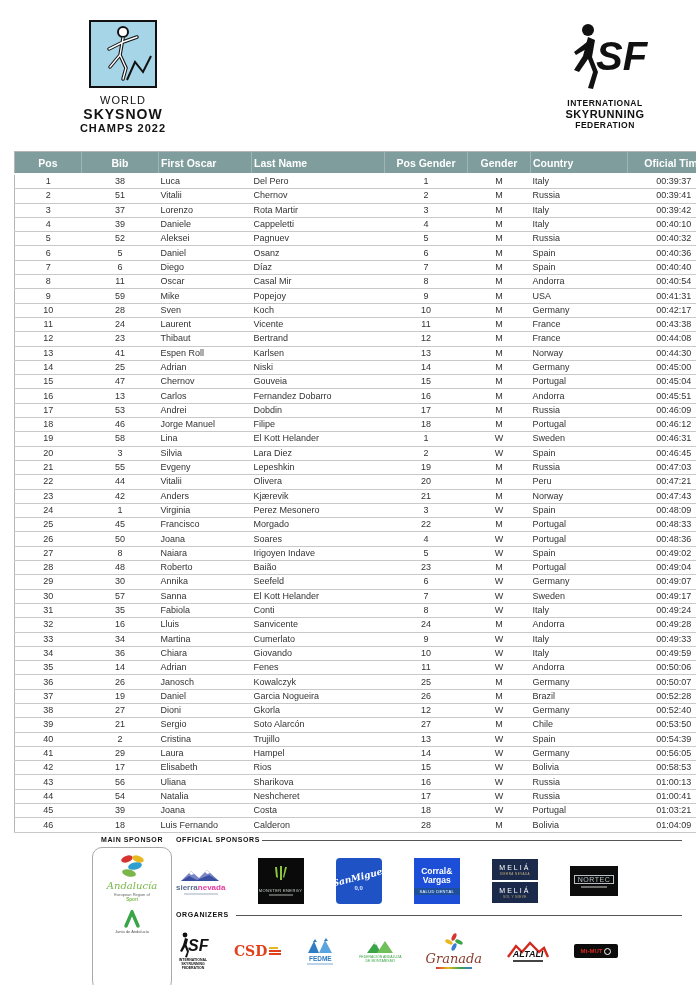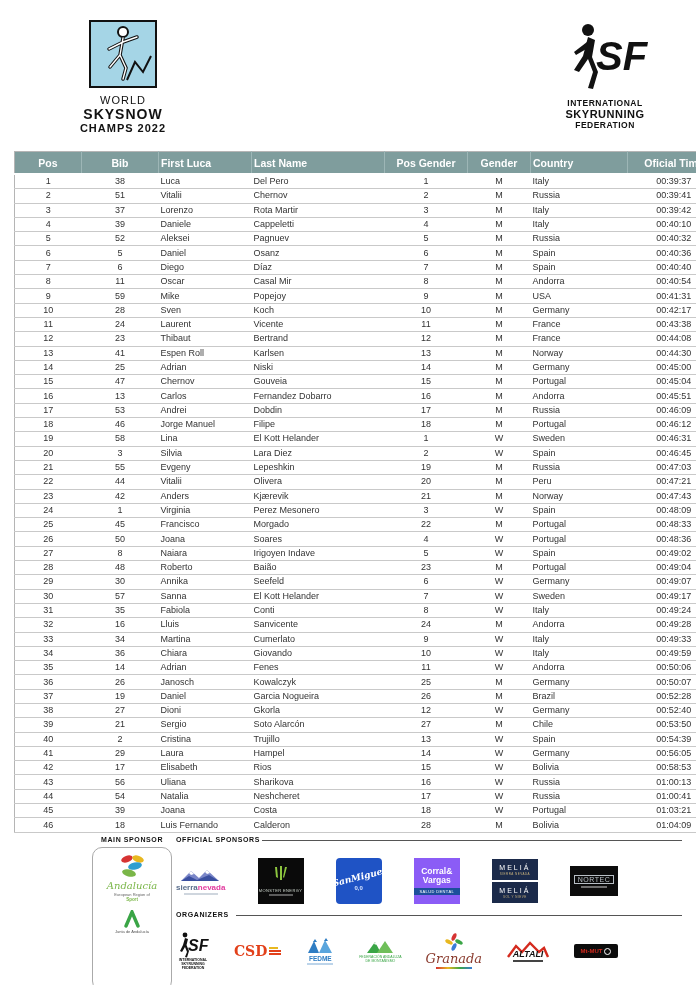--- a/index.html
+++ b/index.html
@@ -59,21 +59,21 @@
   .sn-tag{width:34px;height:2px;background:#cfd6de;margin-top:1px;}
   
   .monster{width:46px;height:46px;background:#0a0a0a;display:flex;flex-direction:column;align-items:center;justify-content:center;}
   .monster .mtxt{font-size:4px;color:#cfd8cf;letter-spacing:.4px;margin-top:2px;}
   .monster .mtxt2{width:24px;height:2px;background:#5b5b5b;margin-top:1px;}
   
   .sanmiguel{width:46px;height:46px;background:#1f53c5;border-radius:4px;display:flex;flex-direction:column;align-items:center;justify-content:center;}
   .sm-script{font-family:"DejaVu Serif", serif;font-style:italic;font-weight:bold;font-size:9px;color:#fff;transform:rotate(-14deg);}
   .sm-zero{font-size:6px;color:#dbe6ff;font-weight:bold;margin-top:3px;}
   
-  .corral{width:46px;height:46px;background:#8b5cf6;display:flex;flex-direction:column;align-items:center;justify-content:center;}
+  .corral{width:46px;height:46px;background:#1d4ed8;display:flex;flex-direction:column;align-items:center;justify-content:center;}
   .cv1{font-size:8.5px;font-weight:bold;color:#fff;line-height:9px;}
   .cv3{font-size:4px;color:#fff;background:#1d4f9b;width:100%;text-align:center;padding:1px 0;margin-top:3px;letter-spacing:.4px;}
   
   .melia{width:46px;display:flex;flex-direction:column;gap:2px;}
   .melia .blk{background:#1b2a4a;height:21px;display:flex;flex-direction:column;align-items:center;justify-content:center;}
   .melia .mname{font-size:7px;color:#fff;letter-spacing:2px;}
   .melia .msub{font-size:3px;color:#c9b27c;letter-spacing:.5px;margin-top:1px;}
   
   .nortec{width:48px;height:30px;background:#0c0c0c;display:flex;flex-direction:column;align-items:center;justify-content:center;}
   .nortec .ntxt{font-size:7px;color:#b9c0c6;border:1px solid #b9c0c6;padding:0 3px;letter-spacing:.5px;}
@@ -127,21 +127,21 @@
     <div class="r3">FEDERATION</div>
   </div>
 </div>
 
 <div class="results-wrap">
   <table class="results">
     <thead>
       <tr>
           <th class="c0">Pos</th>
           <th class="c1">Bib</th>
-          <th class="c2">First Luca</th>
+          <th class="c2">First Oscar</th>
           <th class="c3">Last Name</th>
           <th class="c4">Pos Gender</th>
           <th class="c5">Gender</th>
           <th class="c6">Country</th>
           <th class="c7">Oficial Time</th>
         </tr>
     </thead>
     <tbody>
         <tr>
           <td class="c0">1</td>

